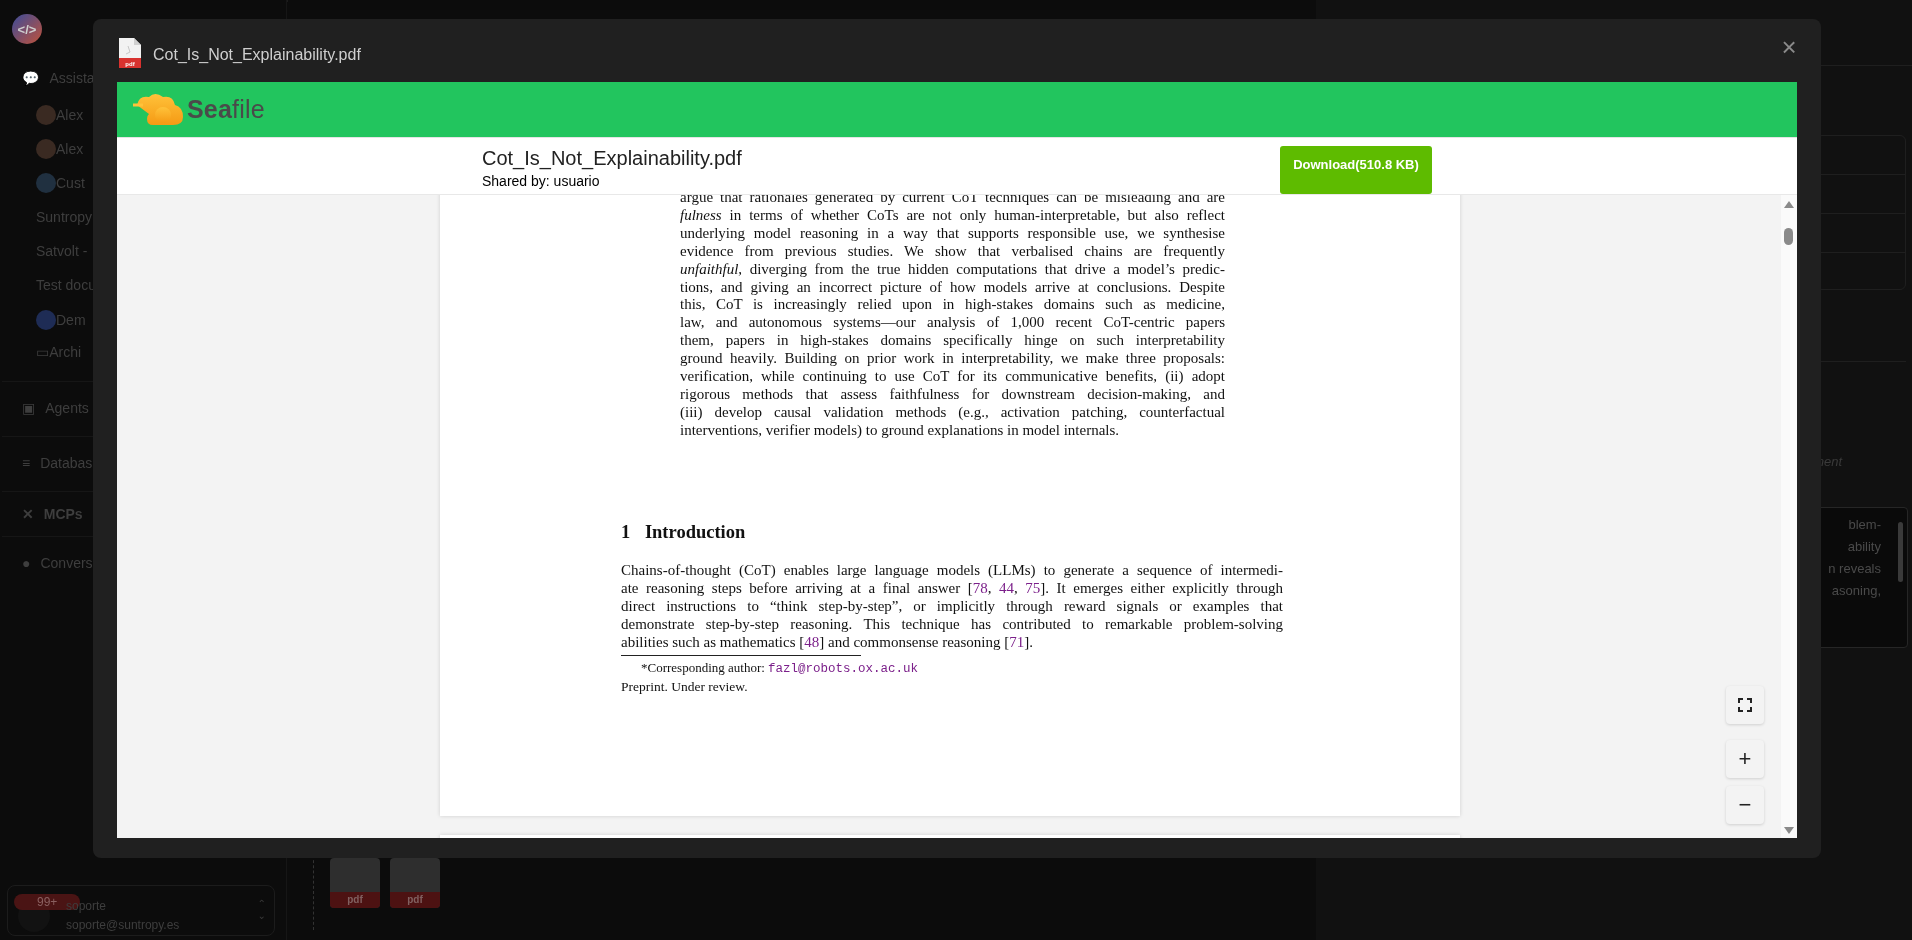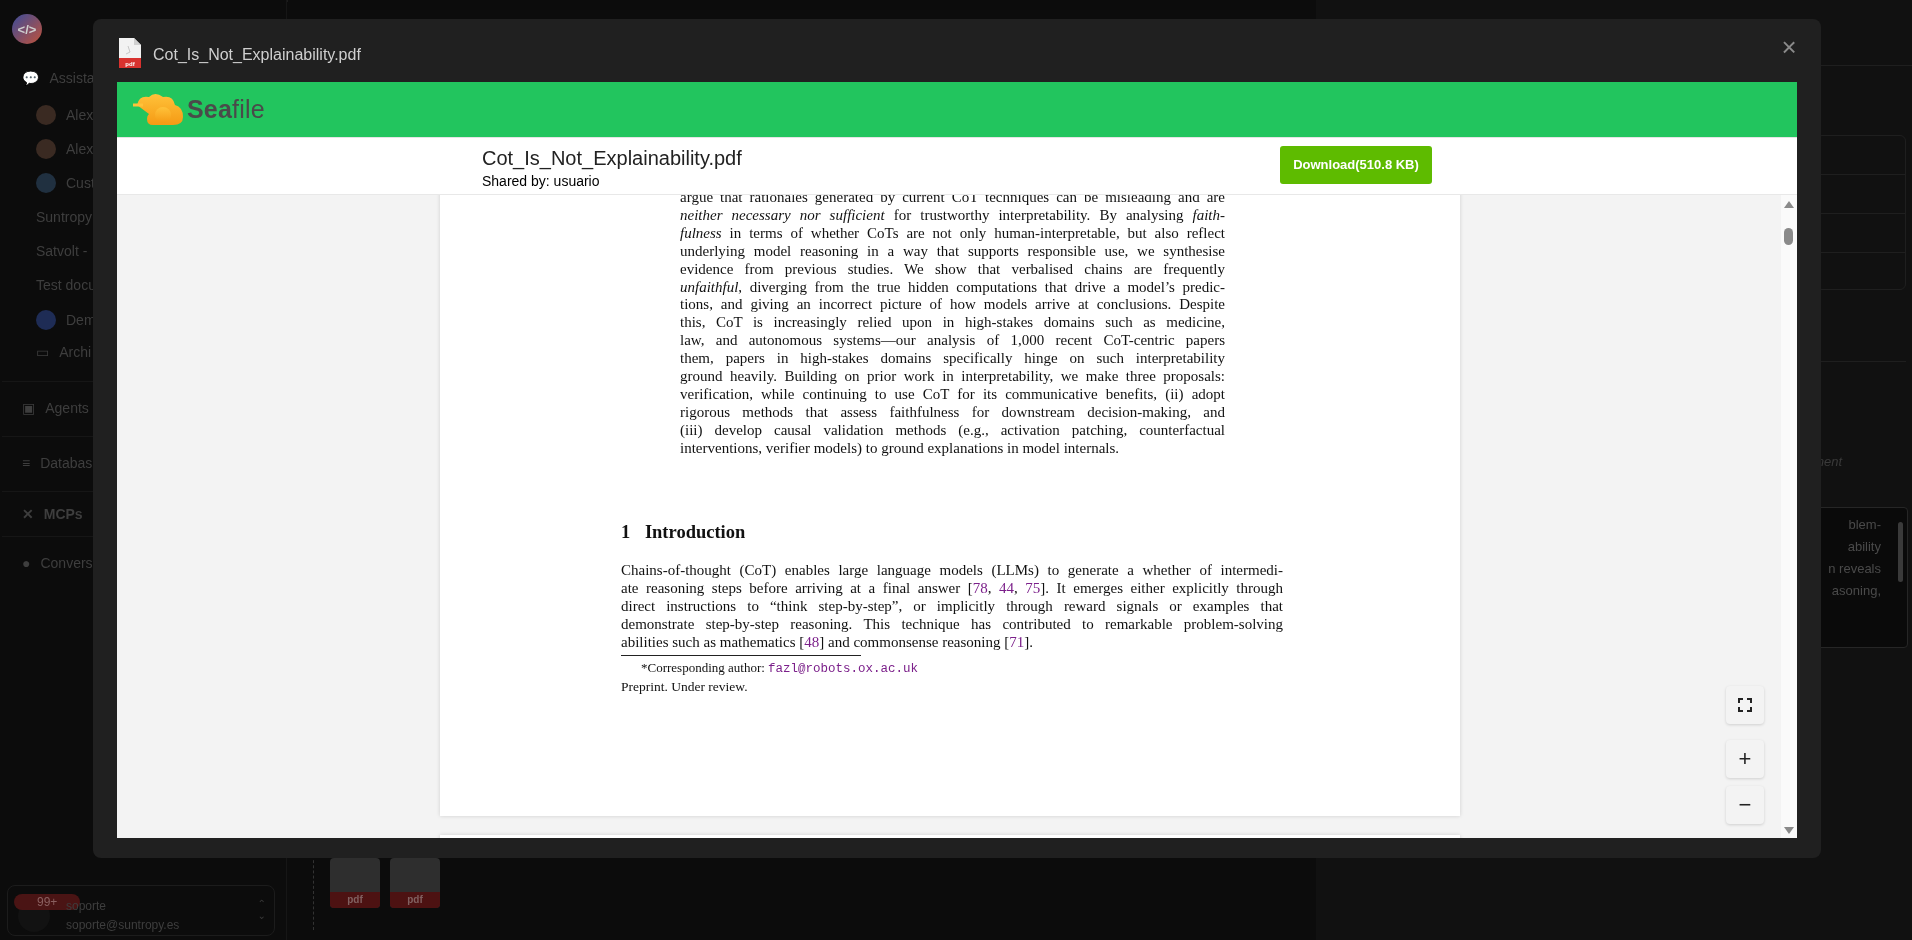--- a/index.html
+++ b/index.html
@@ -2,21 +2,21 @@
 <html><head>
 <meta charset="utf-8">
 <style>
 *{box-sizing:border-box;margin:0;padding:0}
 html,body{width:1912px;height:940px;overflow:hidden;background:#0b0b0b;font-family:"Liberation Sans",sans-serif}
 .bg{position:absolute;inset:0;background:#0c0c0c}
 .bg-topline{position:absolute;left:0;top:0;width:1912px;height:2px;background:#1c1c1c}
 .sidebar{position:absolute;left:0;top:0;width:287px;height:940px;background:#0c0c0c;border-right:1px solid #161616}
 .logo{position:absolute;left:12px;top:14px;width:30px;height:30px;border-radius:50%;background:linear-gradient(135deg,#3b4c9a,#c0523a);color:#cfcfcf;font-size:13px;display:flex;align-items:center;justify-content:center;font-weight:bold}
 .sb-row{position:absolute;left:22px;color:#3e3e3e;font-size:14px;display:flex;align-items:center;gap:10px;white-space:nowrap}
-.sb-sub{position:absolute;left:36px;color:#3e3e3e;font-size:14px;display:flex;align-items:center;gap:10px;white-space:nowrap}
+.sb-sub{position:absolute;left:36px;color:#3e3e3e;font-size:14px;display:flex;align-items:center;white-space:nowrap}
 .av{width:20px;height:20px;border-radius:50%;background:#3a2a22}
 .av.blue{background:#1e2c55}
 .av.cyan{background:#203040}
 .sb-div{position:absolute;left:2px;width:285px;height:1px;background:#161616}
 .user-card{position:absolute;left:7px;top:885px;width:268px;height:51px;border:1px solid #1c1c1c;border-radius:8px}
 .badge{position:absolute;left:6px;top:8px;background:#4a1414;color:#8a6060;font-size:12px;padding:1px 23px;border-radius:9px}
 .user-av{position:absolute;left:10px;top:14px;width:32px;height:32px;border-radius:50%;background:#121212}
 .user-name{position:absolute;left:58px;top:13px;color:#3e3e3e;font-size:12px}
 .user-mail{position:absolute;left:58px;top:32px;color:#3e3e3e;font-size:12px}
 .user-chev{position:absolute;right:8px;top:12px;color:#3a3a3a;font-size:10px;line-height:12px;text-align:center}
@@ -40,21 +40,21 @@
 .m-title{position:absolute;left:60px;top:27px;color:#cfcfcf;font-size:16px}
 .m-close{position:absolute;right:20px;top:16px;width:24px;height:24px;color:#8a8a8a;font-size:26px;line-height:24px;text-align:center;cursor:pointer}
 .frame{position:absolute;left:24px;top:63px;width:1680px;height:756px;background:#f3f3f3;overflow:hidden}
 .sf-bar{position:absolute;left:0;top:0;width:100%;height:56px;background:#22c55e;border-bottom:1px solid #e4e4e4}
 .sf-logo{position:absolute;left:16px;top:9px;display:flex;align-items:center}
 .sf-text{font-size:25px;color:#4a4a4a;margin-left:2px;letter-spacing:.2px}
 .sf-text b{font-weight:bold}
 .share-head{position:absolute;left:0;top:56px;width:100%;height:57px;background:#fff;border-bottom:1px solid #e8e8e8}
 .sh-title{position:absolute;left:365px;top:9px;font-size:20px;color:#222}
 .sh-sub{position:absolute;left:365px;top:35px;font-size:14px;color:#000000}
-.dl-btn{position:absolute;left:1163px;top:8px;width:152px;height:38px;background:#5ebb00;border-radius:3px;color:#fff;font-size:13px;font-weight:bold;text-align:center;line-height:38px;cursor:pointer}
+.dl-btn{position:absolute;left:1163px;top:8px;width:152px;height:48px;background:#5ebb00;border-radius:3px;color:#fff;font-size:13px;font-weight:bold;text-align:center;line-height:38px;cursor:pointer}
 .viewer{position:absolute;left:0;top:113px;width:1664px;height:643px;overflow:hidden}
 .page{position:absolute;left:323px;top:-6px;width:1020px;height:627px;background:#fff;box-shadow:0 0 4px rgba(0,0,0,.15);font-family:"Liberation Serif",serif;color:#111}
 .page2{position:absolute;left:323px;top:640px;width:1020px;height:40px;background:#fff;box-shadow:0 0 4px rgba(0,0,0,.15)}
 .abs{position:absolute;left:240px;top:0;width:545px;font-size:15px;line-height:17.9px;text-align:justify;text-align-last:justify}
 .abs .ln{display:block;white-space:nowrap;text-align:justify;text-align-last:justify}
 .abs .ln.last{text-align-last:left}
 .intro-h{position:absolute;left:181px;top:333px;font-size:18.5px;font-weight:bold;word-spacing:10px}
 .intro{position:absolute;left:181px;top:373px;width:662px;font-size:15px;line-height:17.9px}
 .intro .ln{display:block;white-space:nowrap;text-align:justify;text-align-last:justify}
 .intro .ln.last{text-align-last:left}
@@ -202,38 +202,37 @@
     <div class="share-head">
       <div class="sh-title">Cot_Is_Not_Explainability.pdf</div>
       <div class="sh-sub">Shared by: usuario</div>
       <div class="dl-btn">Download(510.8 KB)</div>
     </div>
 
     <div class="viewer">
       <div class="page">
         <div class="abs" id="abs">
             <span class="ln">argue that rationales generated by current CoT techniques can be misleading and are</span>
-            <span class="ln"><i>neither necessary nor sufficient</i> for trustworthy interpretability. By analysing <i>faith-</i></span>
             <span class="ln"><i>fulness</i> in terms of whether CoTs are not only human-interpretable, but also reflect</span>
             <span class="ln">underlying model reasoning in a way that supports responsible use, we synthesise</span>
             <span class="ln">evidence from previous studies.  We show that verbalised chains are frequently</span>
             <span class="ln"><i>unfaithful</i>, diverging from the true hidden computations that drive a model’s predic-</span>
             <span class="ln">tions, and giving an incorrect picture of how models arrive at conclusions. Despite</span>
             <span class="ln">this, CoT is increasingly relied upon in high-stakes domains such as medicine,</span>
             <span class="ln">law, and autonomous systems—our analysis of 1,000 recent CoT-centric papers</span>
             <span class="ln">them, papers in high-stakes domains specifically hinge on such interpretability</span>
             <span class="ln">ground heavily. Building on prior work in interpretability, we make three proposals:</span>
             <span class="ln">verification, while continuing to use CoT for its communicative benefits, (ii) adopt</span>
             <span class="ln">rigorous methods that assess faithfulness for downstream decision-making, and</span>
             <span class="ln">(iii) develop causal validation methods (e.g., activation patching, counterfactual</span>
             <span class="ln last">interventions, verifier models) to ground explanations in model internals.</span>
           </div>
         <div class="intro-h"><span>1</span> <span>Introduction</span></div>
         <div class="intro" id="intro">
-            <span class="ln">Chains-of-thought (CoT) enables large language models (LLMs) to generate a whether of intermedi-</span>
+            <span class="ln">Chains-of-thought (CoT) enables large language models (LLMs) to generate a sequence of intermedi-</span>
             <span class="ln">ate reasoning steps before arriving at a final answer [<span class="cite">78</span>, <span class="cite">44</span>, <span class="cite">75</span>]. It emerges either explicitly through</span>
             <span class="ln">direct instructions to “think step-by-step”, or implicitly through reward signals or examples that</span>
             <span class="ln">demonstrate step-by-step reasoning. This technique has contributed to remarkable problem-solving</span>
             <span class="ln last">abilities such as mathematics [<span class="cite">48</span>] and commonsense reasoning [<span class="cite">71</span>].</span>
           </div>
         <div class="fn-rule"></div>
         <div class="fn"><span>*Corresponding author: </span><span class="mail">fazl@robots.ox.ac.uk</span></div>
         <div class="preprint">Preprint. Under review.</div>
       </div>
       <div class="page2"></div>

